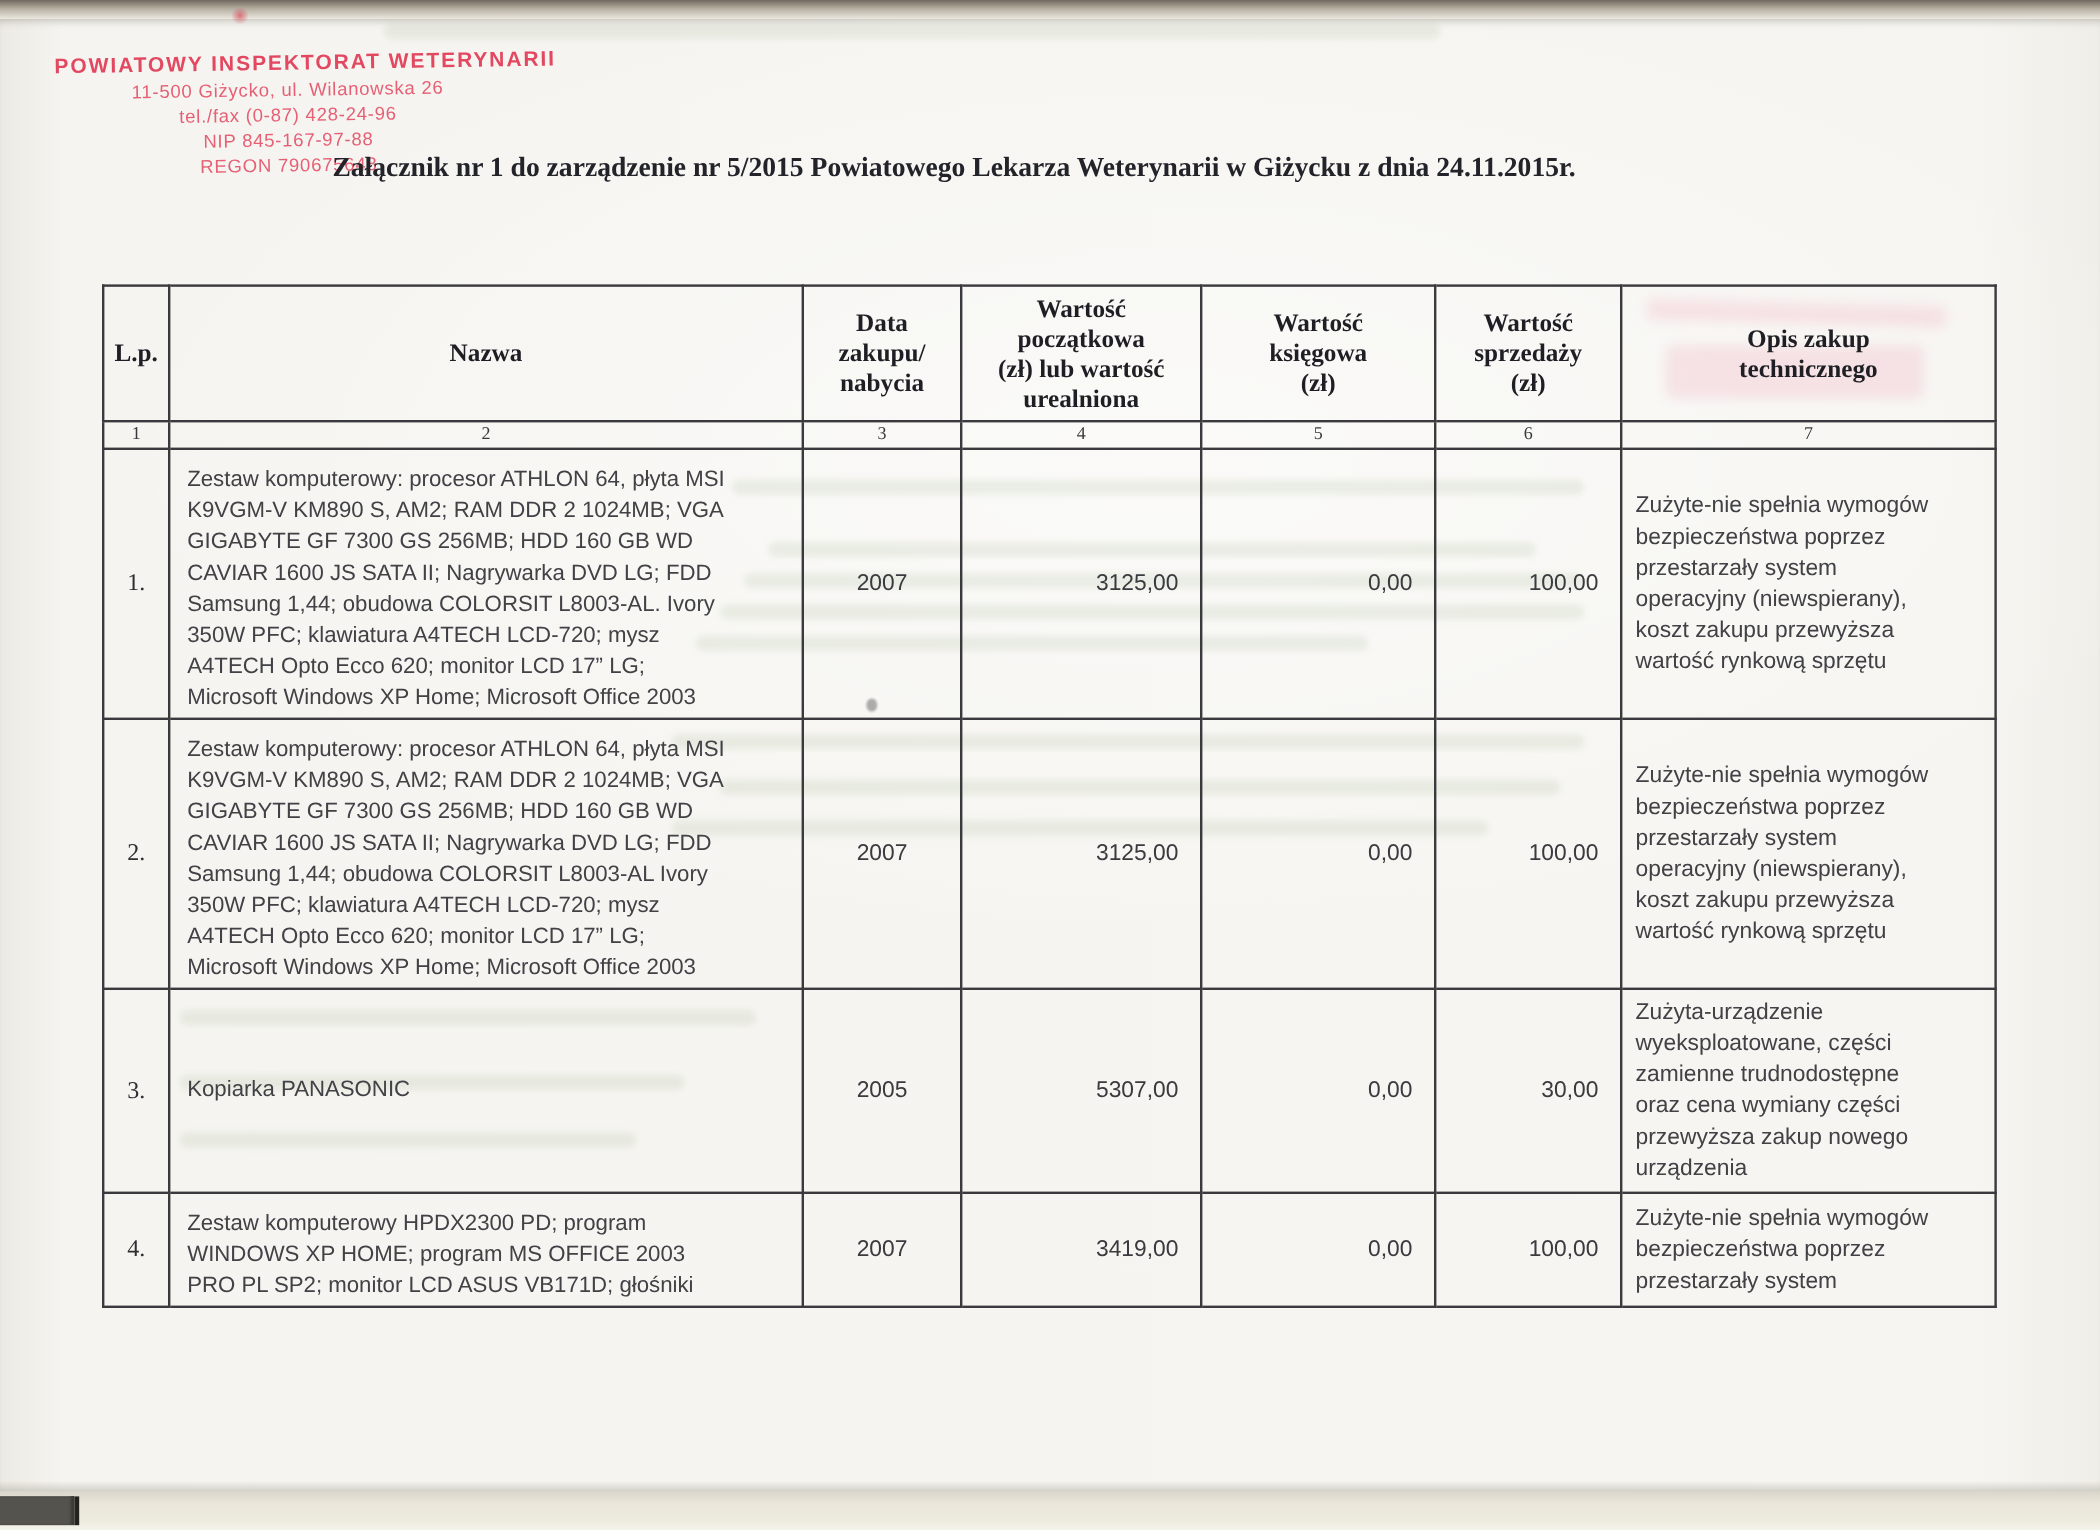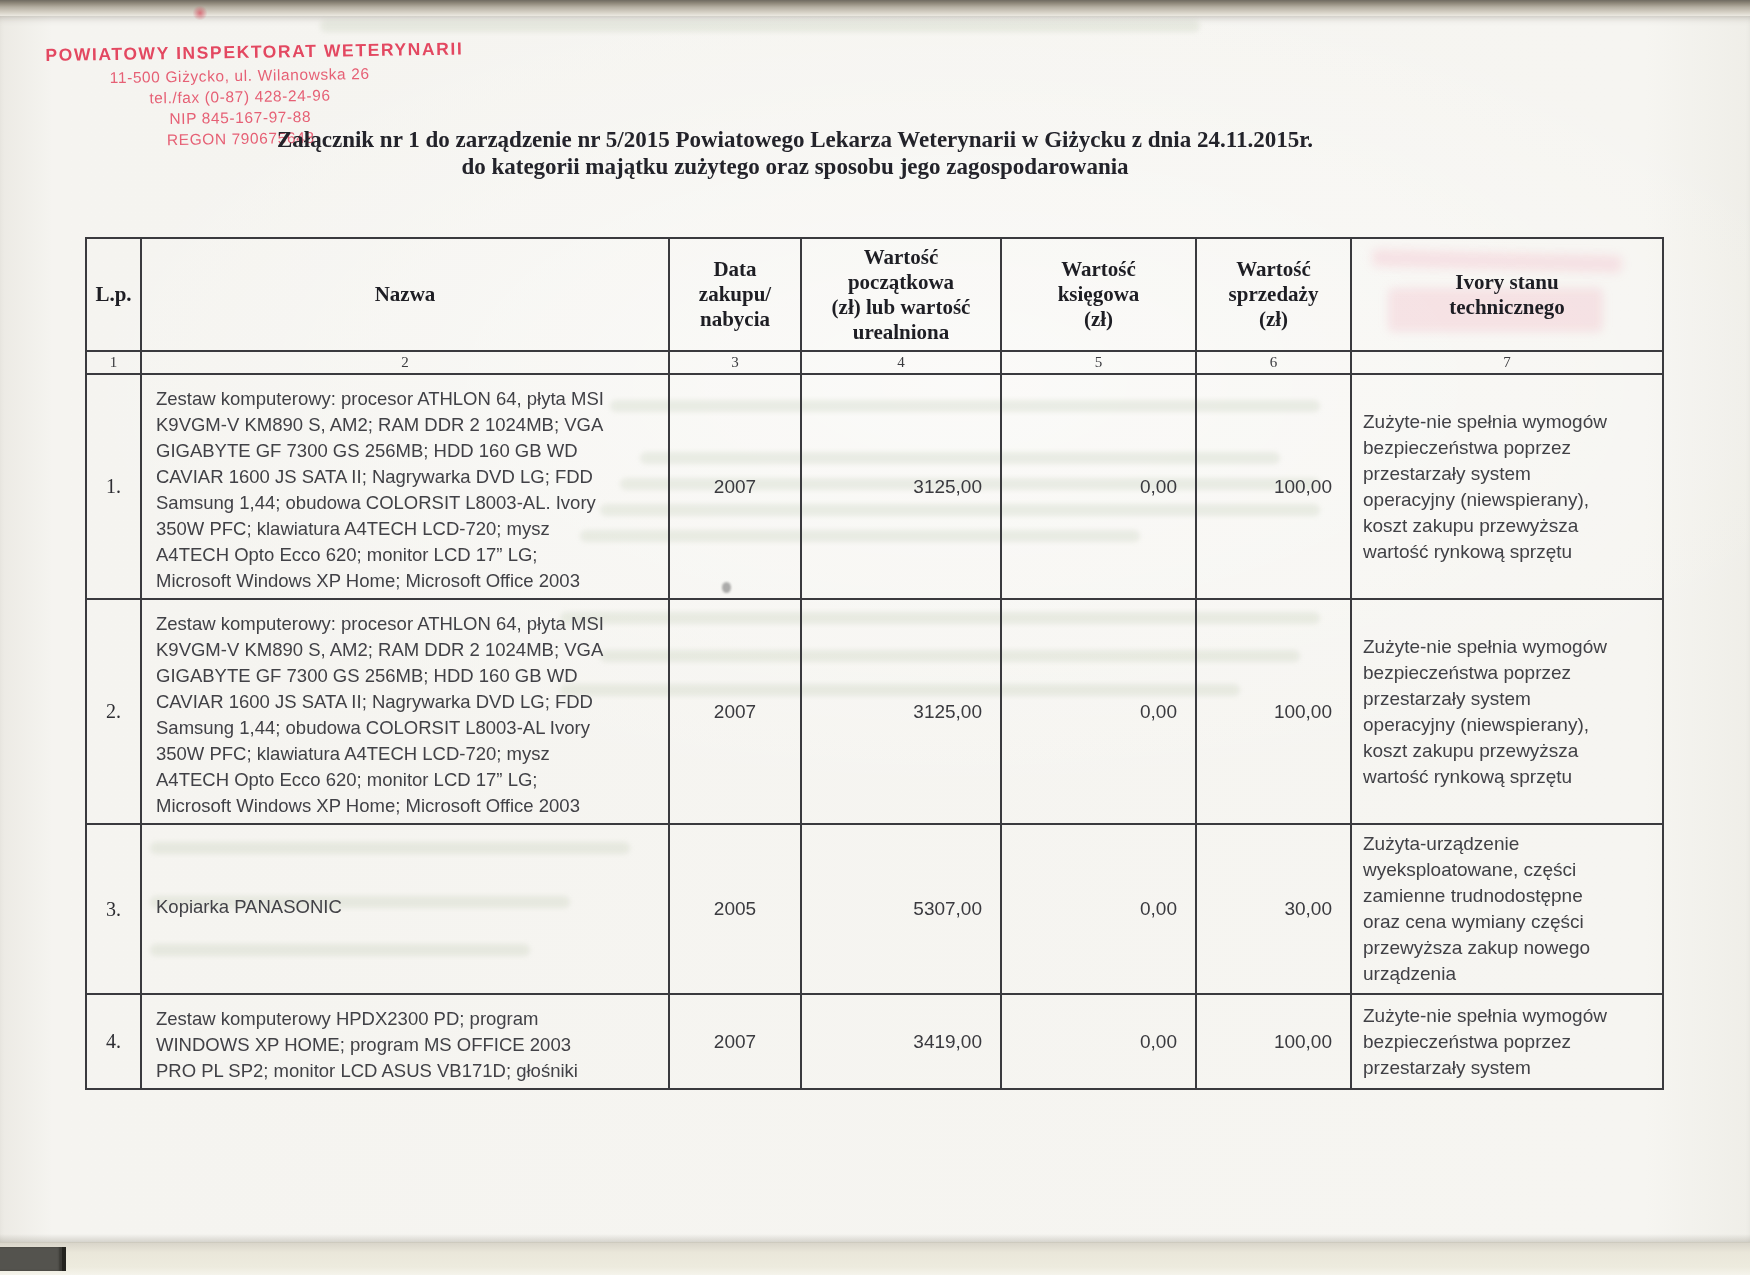--- a/index.html
+++ b/index.html
@@ -139,21 +139,20 @@
   <div class="stamp">
     <div class="l1">POWIATOWY INSPEKTORAT WETERYNARII</div>
     <div class="l2">11-500 Giżycko, ul. Wilanowska 26</div>
     <div class="l3">tel./fax (0-87) 428-24-96</div>
     <div class="l4">NIP 845-167-97-88</div>
     <div class="l5">REGON 790675648</div>
   </div>
 
   <div class="title">
     <div>Załącznik nr 1 do zarządzenie nr 5/2015 Powiatowego Lekarza Weterynarii w Giżycku z dnia 24.11.2015r.</div>
-    <div>do kategorii majątku zużytego oraz sposobu jego zagospodarowania</div>
   </div>
 
   <table class="doc">
     <colgroup>
       <col style="width:55px">
         <col style="width:528px">
         <col style="width:132px">
       <col style="width:200px">
         <col style="width:195px">
         <col style="width:155px">
@@ -169,21 +168,21 @@
       <th>Wartość
 początkowa
 (zł) lub wartość
 urealniona</th>
       <th>Wartość
 księgowa
 (zł)</th>
       <th>Wartość
 sprzedaży
 (zł)</th>
-      <th>Ivory stanu
+      <th>Opis zakup
 technicznego</th>
     </tr>
     <tr class="colnum">
       <td>1</td>
       <td>2</td>
       <td>3</td>
       <td>4</td>
       <td>5</td>
       <td>6</td>
       <td>7</td>

